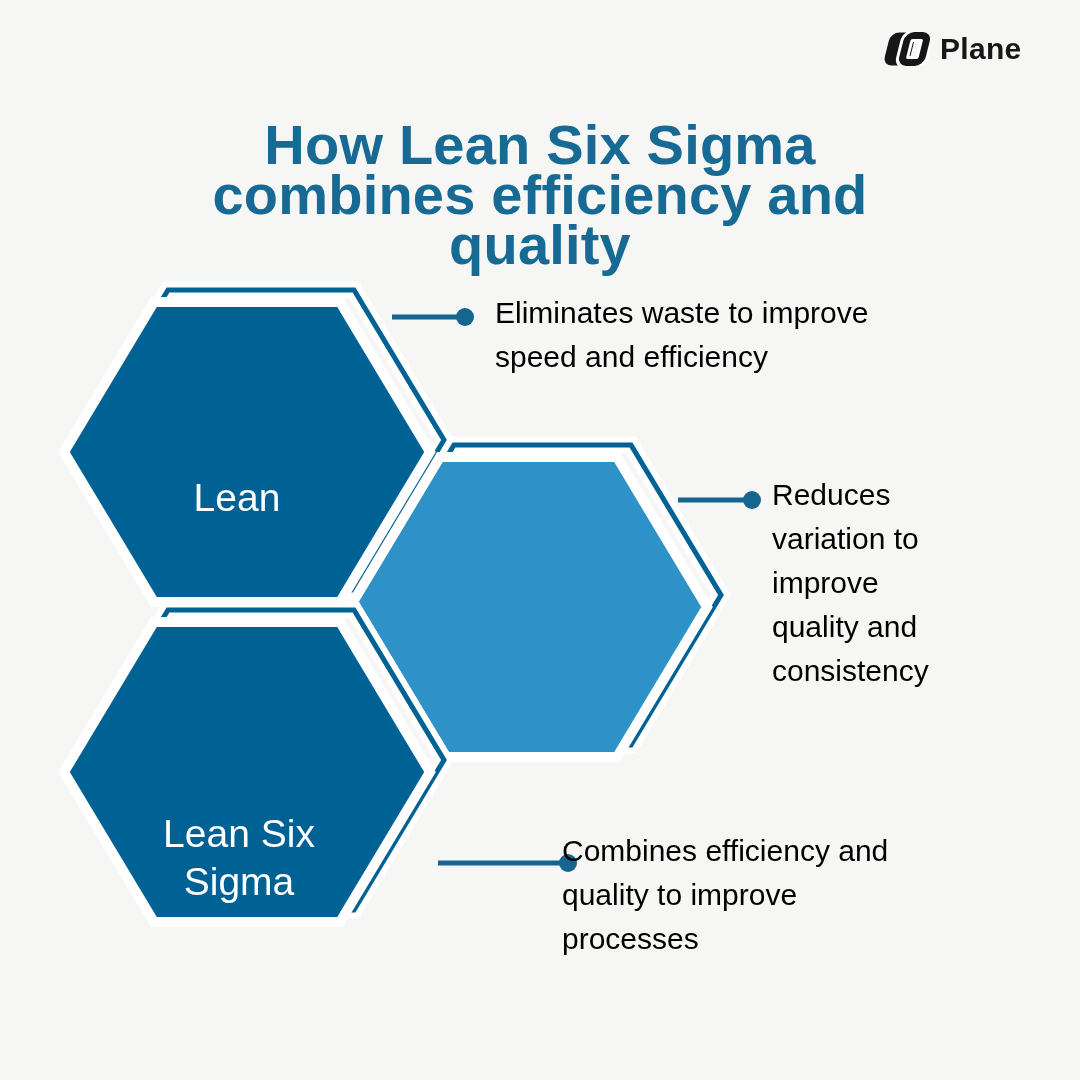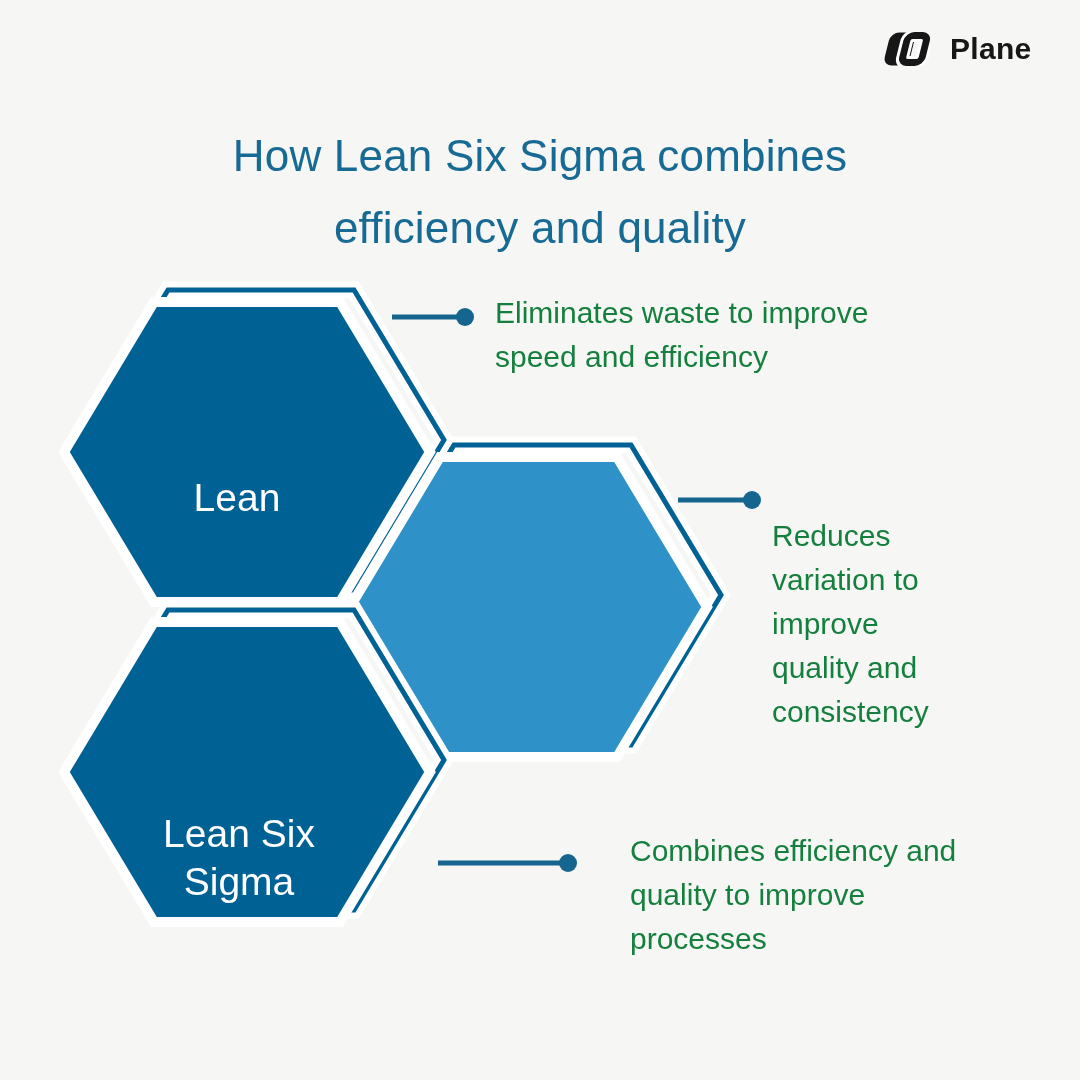--- a/index.html
+++ b/index.html
@@ -6,55 +6,55 @@
   .canvas{
     position:relative;
     width:1080px;height:1080px;
     background:#f6f6f4;
     overflow:hidden;
     font-family:"Liberation Sans", sans-serif;
   }
   
   .brand{
     position:absolute;left:882px;top:32px;
-    display:flex;align-items:center;gap:20px;
+    display:flex;align-items:center;gap:10px;
   }
   .brand-name{
     font-size:30px;font-weight:700;color:#171717;letter-spacing:.3px;
   }
   
   .title{
     position:absolute;left:200px;top:120px;width:680px;
     text-align:center;
-    font-size:44px;line-height:72px;font-weight:400;
+    font-size:56px;line-height:50px;font-weight:700;
     color:#176a94;
     letter-spacing:.2px;
   }
   
   .diagram-svg{position:absolute;left:0;top:0;}
   
   .hex-label{
     position:absolute;
     display:flex;align-items:center;justify-content:center;
     text-align:center;
     color:#ffffff;
     font-size:39px;line-height:48px;font-weight:400;margin-top:46px;
   }
   .hex-label.lean{left:137px;top:425px;width:200px;height:54px;}
   .hex-label.six-sigma{left:384px;top:569px;width:260px;height:54px;}
   .hex-label.lean-six-sigma{left:129px;top:764px;width:220px;height:96px;}
   
   .annotation{
     position:absolute;
-    color:#15803d;
+    color:#000000;
     font-size:30px;line-height:44px;font-weight:400;
   }
   .annotation.a1{left:495px;top:291px;width:420px;}
-  .annotation.a2{left:772px;top:473px;width:200px;margin-top:41px;}
-  .annotation.a3{left:630px;top:829px;width:380px;}
+  .annotation.a2{left:772px;top:473px;width:200px;}
+  .annotation.a3{left:562px;top:829px;width:380px;}
 </style>
 </head>
 <body>
 
 <div class="canvas">
 
   <div class="brand">
     <svg width="48" height="34" viewBox="0 0 48 34">
       <g transform="translate(8,0) skewX(-14)">
         <rect x="4" y="3.5" width="19.5" height="27" rx="5.5" fill="#171717" stroke="#171717" stroke-width="6"></rect>

